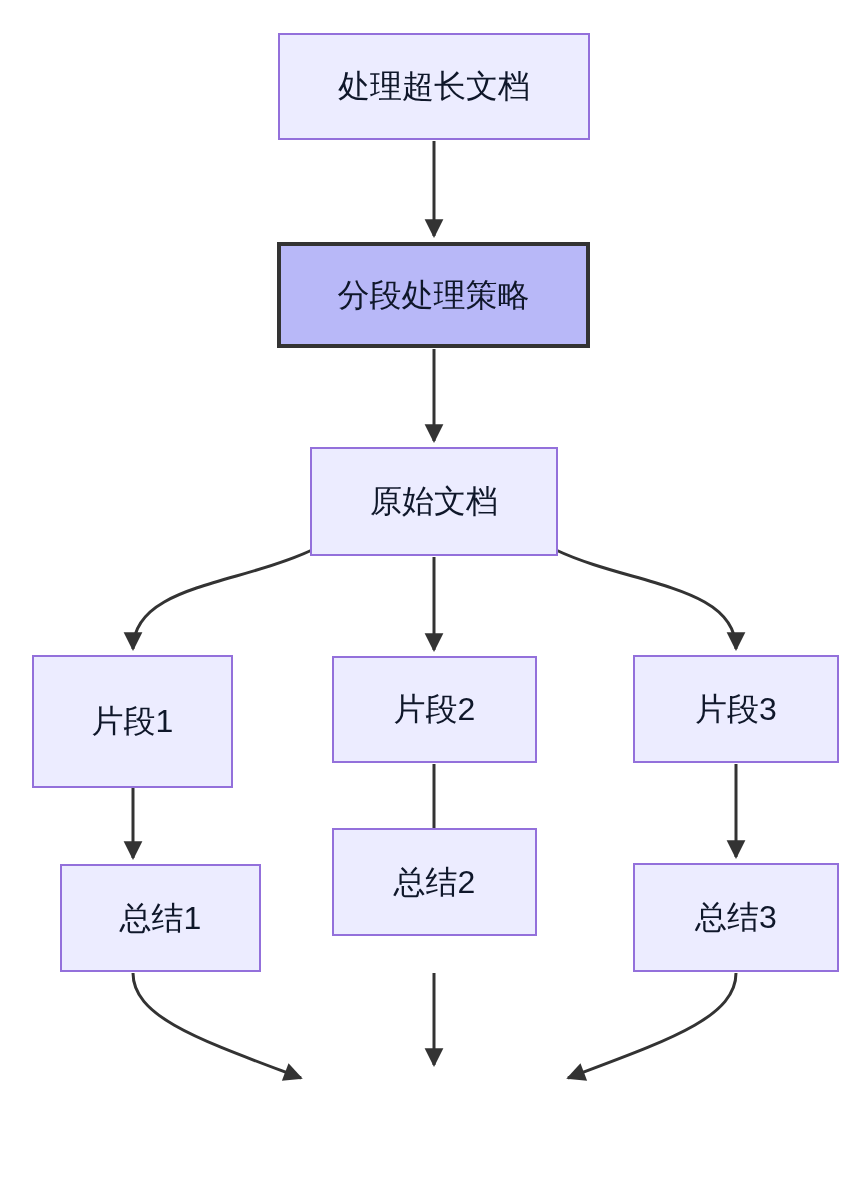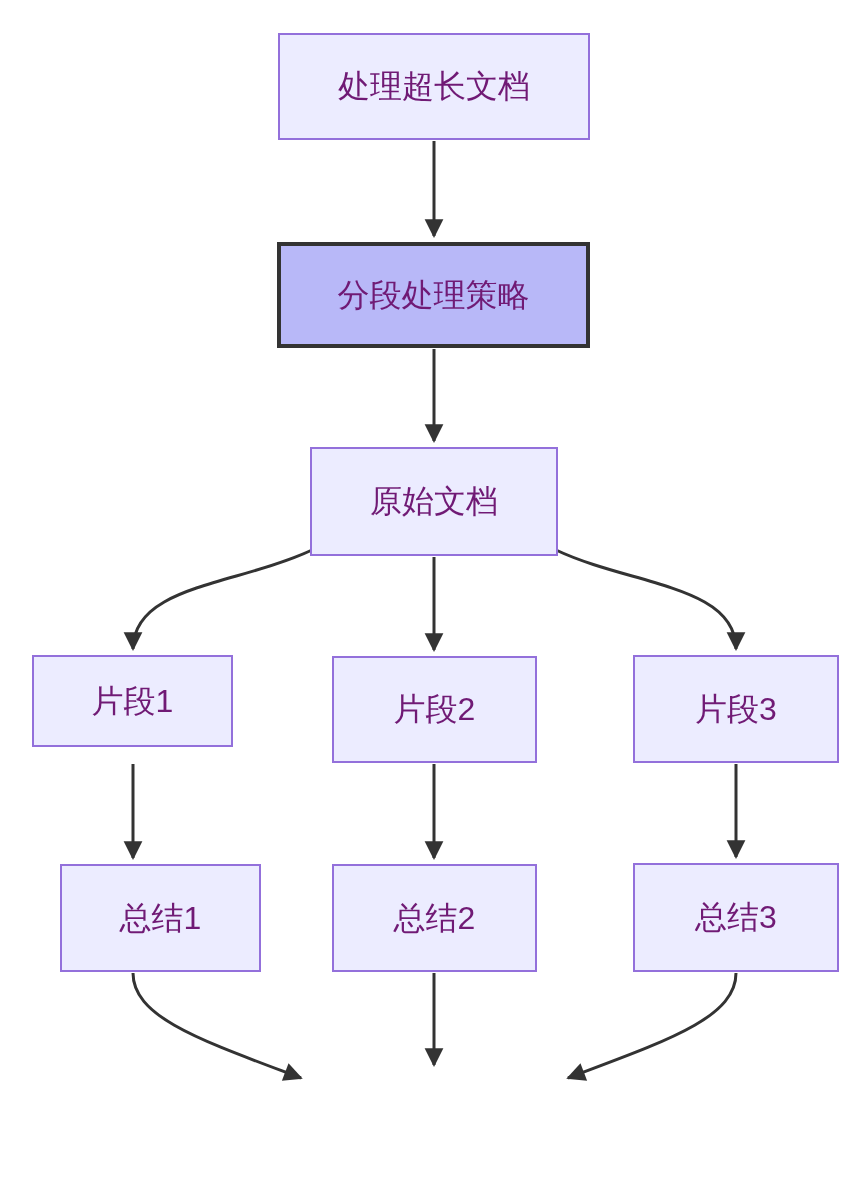--- a/index.html
+++ b/index.html
@@ -24,43 +24,43 @@
     pointer-events: none;
   }
   .node {
     position: absolute;
     box-sizing: border-box;
     display: flex;
     align-items: center;
     justify-content: center;
     background: #ECECFF;
     border: 2px solid #9370DB;
-    color: #701a75;
+    color: #0f172a;
     font-size: 32px;
     line-height: 1.2;
     white-space: nowrap;
     text-align: center;
   }
   .node--accent {
     background: #B8B8F8;
     border: 4px solid #333333;
   }
   .node--green {
     background: #90EE90;
     border: 4px solid #333333;
   }
   
   .n-root     { left: 278px; top: 33px;   width: 312px; height: 107px; }
   .n-strategy { left: 277px; top: 242px;  width: 313px; height: 106px; }
   .n-source   { left: 310px; top: 447px;  width: 248px; height: 109px; }
-  .n-seg1     { left: 32px;  top: 655px;  width: 201px; height: 92px; align-items: center; }
+  .n-seg1     { left: 32px;  top: 655px;  width: 201px; height: 133px; align-items: center; }
   .n-seg2     { left: 332px; top: 656px;  width: 205px; height: 107px; }
   .n-seg3     { left: 633px; top: 655px;  width: 206px; height: 108px; }
   .n-sum1     { left: 32px;  top: 864px;  width: 201px; height: 108px; margin-left: 28px; }
-  .n-sum2     { left: 332px; top: 864px;  width: 205px; height: 108px; }
+  .n-sum2     { left: 332px; top: 828px;  width: 205px; height: 108px; }
   .n-sum3     { left: 633px; top: 863px;  width: 206px; height: 109px; align-items: center; }
   .n-final    { left: 309px; top: 1071px; width: 251px; height: 108px; }
 </style>
 </head>
 <body>
 
 <div class="canvas">
 
   <svg class="edges" viewBox="0 0 852 1196" xmlns="http://www.w3.org/2000/svg">
     <defs>

